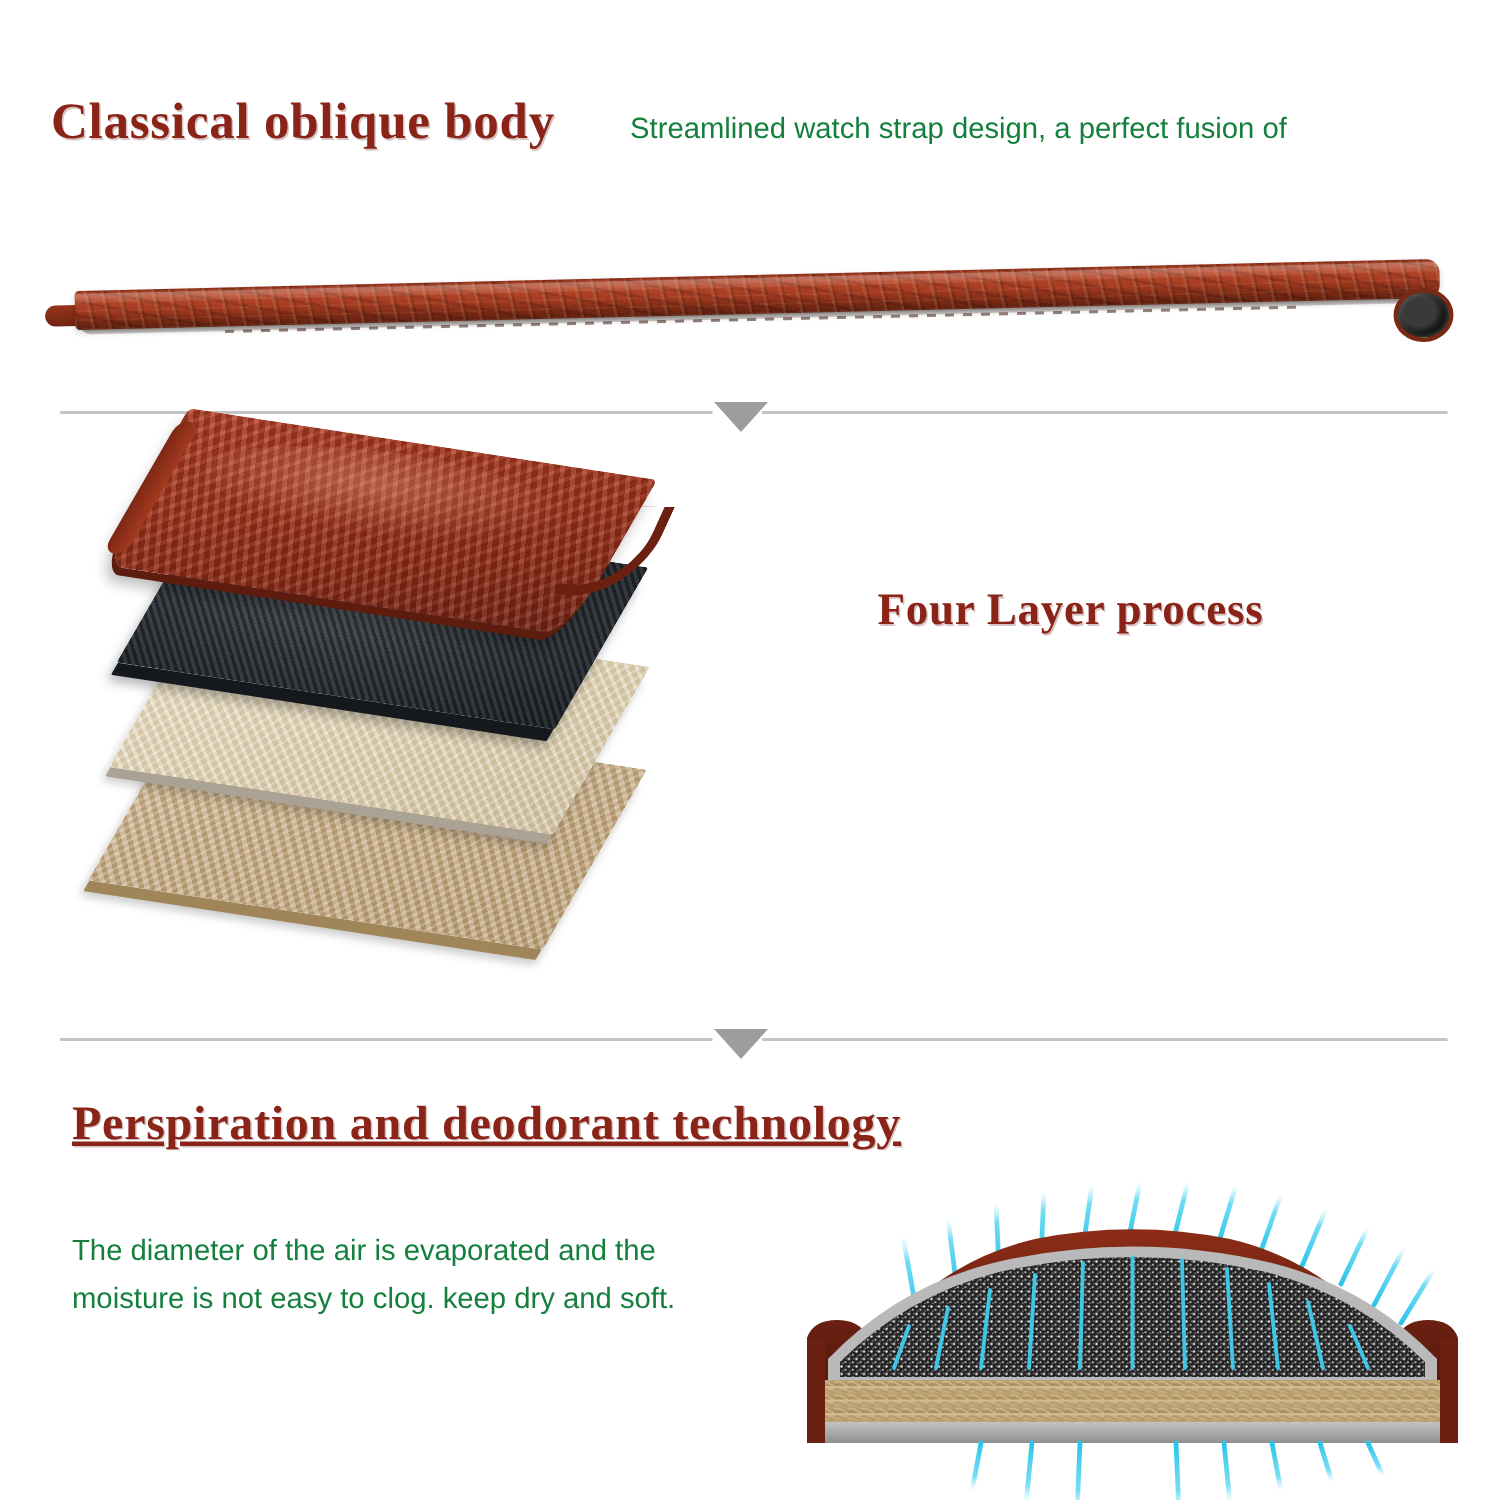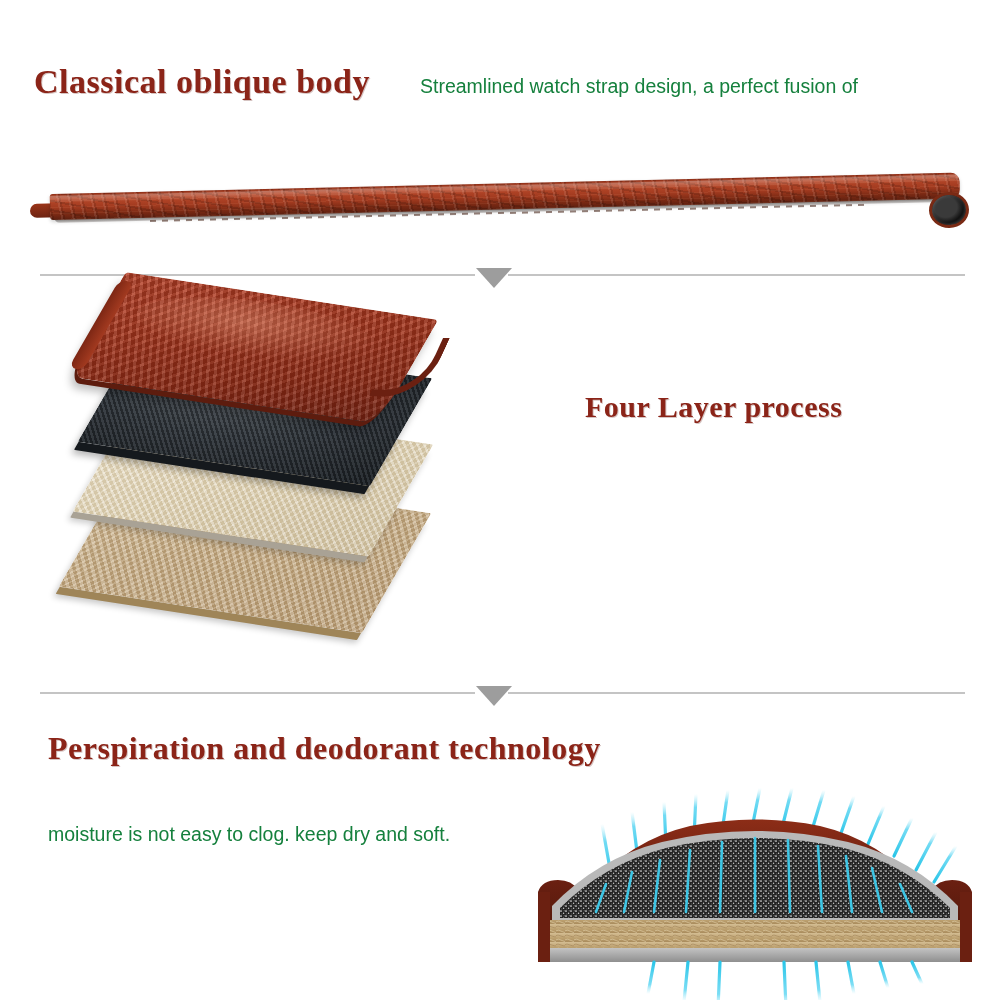--- a/index.html
+++ b/index.html
@@ -163,21 +163,21 @@
   }
   .red-tail{
     position:absolute;right:-26px;top:18px;width:48px;height:52px;
     border-right:7px solid #6b2011;
     border-bottom:7px solid #6b2011;
     border-radius:0 0 42px 0;
     transform:rotate(-7deg);
   }
 
   
-  #sec3-title{position:absolute;left:48px;top:730px;font-size:32px;}
+  #sec3-title{position:absolute;left:48px;top:730px;font-size:32px;text-decoration:underline;}
   #sec3-desc{position:absolute;left:48px;top:818px;}
 
   
   #xsec{position:absolute;left:520px;top:780px;width:470px;height:220px;}
 </style>
 </head>
 <body>
 
 <div class="page">
 
@@ -217,20 +217,21 @@
 
   <div class="divider" style="top:676px">
     <div class="dv-line dv-l"></div>
     <div class="dv-tri"></div>
     <div class="dv-line dv-r"></div>
   </div>
 
   <div id="sec3-title" class="head-serif">Perspiration and deodorant technology</div>
 
   <div id="sec3-desc">
+    <div class="body-txt">The diameter of the air is evaporated and the</div>
     <div class="body-txt">moisture is not easy to clog. keep dry and soft.</div>
   </div>
 
   <div id="xsec">
     <svg viewBox="0 0 470 220" width="470" height="220">
       <defs>
         <linearGradient id="gLeather" x1="0" y1="0" x2="0" y2="1">
           <stop offset="0%" stop-color="#8c2d17"></stop>
           <stop offset="45%" stop-color="#6f2112"></stop>
           <stop offset="100%" stop-color="#52180c"></stop>

